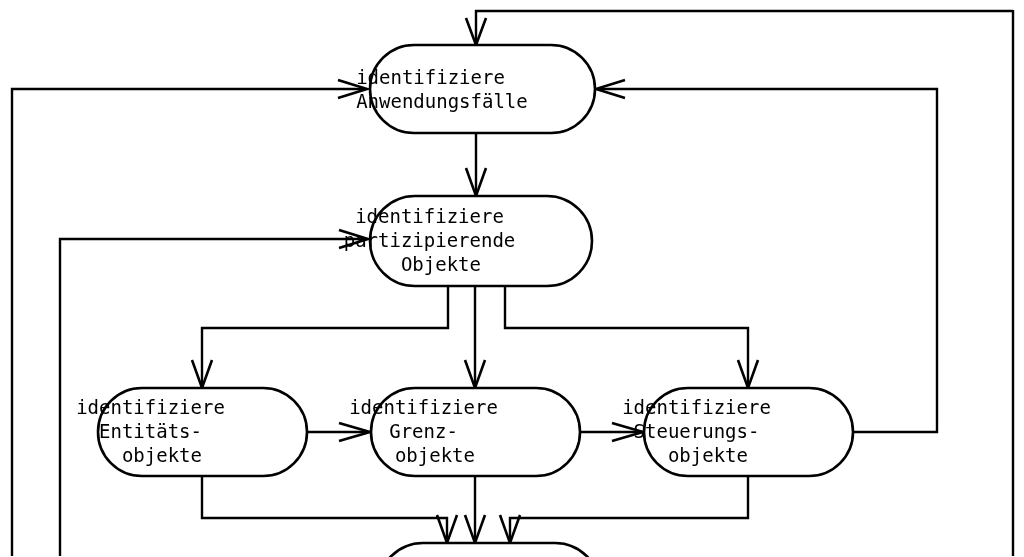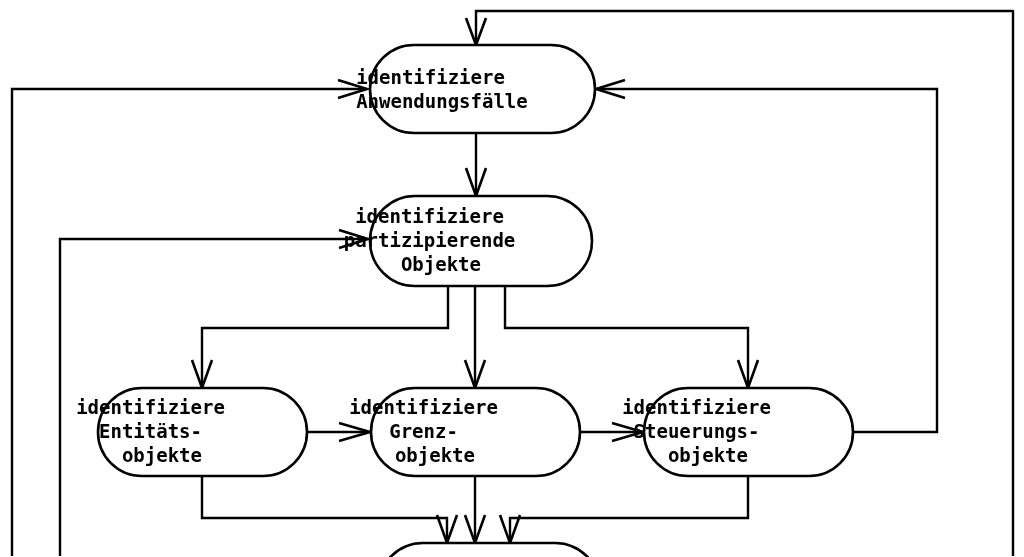--- a/index.html
+++ b/index.html
@@ -11,21 +11,20 @@
     width: 1024px;
     height: 557px;
     overflow: hidden;
     font-family: "DejaVu Sans Mono", "Liberation Mono", monospace;
   }
   #diagram-root {
     position: relative;
     width: 1024px;
     height: 557px;
     background: #ffffff;
-    font-weight: bold;
   }
   svg#flow {
     position: absolute;
     top: 0;
     left: 0;
     width: 1024px;
     height: 557px;
     display: block;
   }
   .node-shape {

